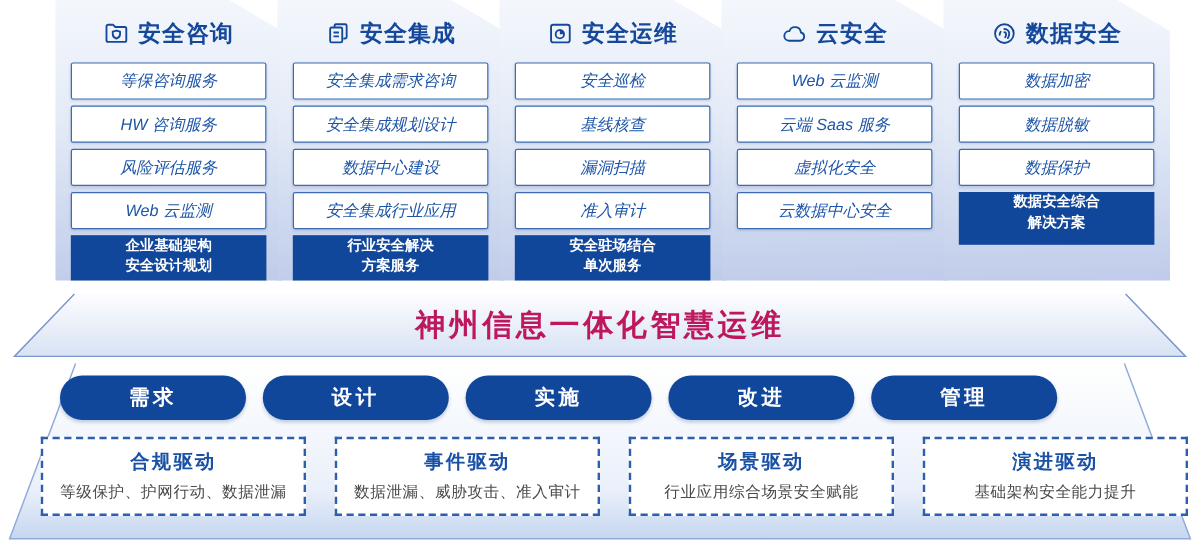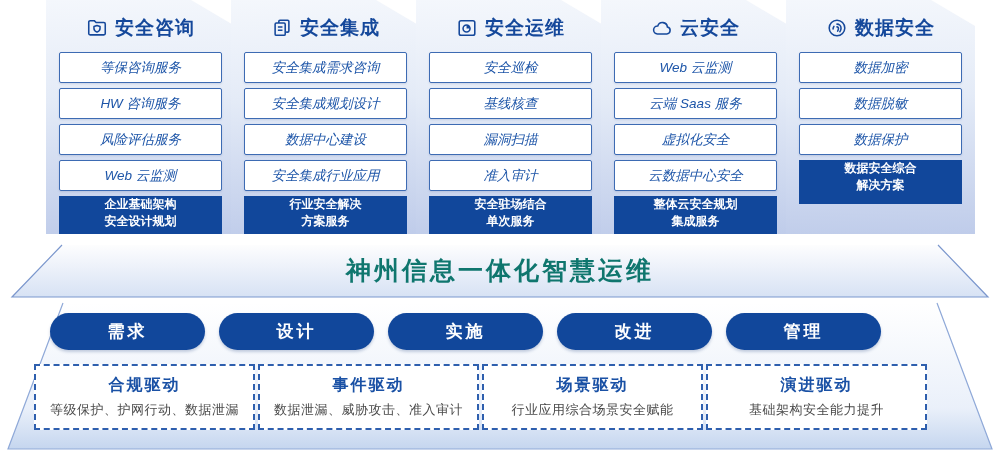--- a/index.html
+++ b/index.html
@@ -4,21 +4,21 @@
 <style>
   html,body{margin:0;padding:0;background:#ffffff;}
   body{width:1000px;height:458px;font-family:"Liberation Sans","DejaVu Sans",sans-serif;}
   .stage{position:relative;width:1000px;height:458px;overflow:hidden;background:#ffffff;}
 
   
   .bg-svg{position:absolute;left:0;top:0;z-index:0;}
 
   
   .banner-title{position:absolute;top:254px;left:0;width:100%;text-align:center;
-    font-size:25px;font-weight:bold;color:#0f766e;letter-spacing:3px;z-index:2;}
+    font-size:25px;font-weight:bold;color:#be185d;letter-spacing:3px;z-index:2;}
 
   
   .panel{position:absolute;top:0;width:189px;height:234px;z-index:3;box-sizing:border-box;
     background:linear-gradient(178deg,#f4f7fc 0%,#e4ebf7 42%,#bfccea 100%);
     clip-path:polygon(0 0,145px 0,100% 26px,100% 100%,0 100%);
     filter:drop-shadow(5px 4px 5px rgba(96,116,164,0.40));}
   .panel-header{display:flex;align-items:center;justify-content:center;gap:7px;margin-top:15px;height:25px;}
   .panel-title{font-size:19px;font-weight:bold;color:#15489b;letter-spacing:1px;}
   .icon{display:inline-flex;width:22px;height:22px;}
   .icon svg{width:22px;height:22px;}
@@ -29,21 +29,21 @@
   .highlight{margin:3px 13px 0 13px;height:44px;background:#11479b;color:#ffffff;font-weight:bold;
     font-size:12px;line-height:1.45;display:flex;flex-direction:column;align-items:center;justify-content:flex-start;}
 
   
   .pills{position:absolute;top:313px;left:50px;display:flex;gap:14px;z-index:3;}
   .pill{width:155px;height:37px;background:#11479b;border-radius:19px;color:#ffffff;font-weight:bold;
     font-size:17px;letter-spacing:3px;display:flex;align-items:center;justify-content:center;
     box-shadow:0 2px 3px rgba(40,70,130,0.25);}
 
   
-  .drivers{position:absolute;top:364px;left:34px;display:flex;gap:3px;z-index:3;}
+  .drivers{position:absolute;top:364px;left:34px;display:flex;gap:24px;z-index:3;}
   .driver{box-sizing:border-box;width:221px;height:66px;background:#ffffff;border:2px dashed #2e5fae;
     display:flex;flex-direction:column;align-items:center;justify-content:center;gap:5px;}
   .driver-title{font-size:16px;font-weight:bold;color:#1a51a5;letter-spacing:2px;}
   .driver-desc{font-size:13px;color:#4a4a4a;letter-spacing:0.5px;white-space:nowrap;}
 </style>
 </head>
 <body>
 
 <div class="stage">
 
@@ -141,24 +141,20 @@
         </svg>
       </span>
       <span class="panel-title">云安全</span>
     </div>
     <div class="items">
       <div class="item">Web 云监测</div>
       <div class="item">云端 Saas 服务</div>
       <div class="item">虚拟化安全</div>
       <div class="item">云数据中心安全</div>
     </div>
-    <div class="highlight">
-      <div>整体云安全规划</div>
-      <div>集成服务</div>
-    </div>
   </section>
 
   <section class="panel" style="left:786px">
     <div class="panel-header">
       <span class="icon">
         <svg viewBox="0 0 24 24" fill="none" stroke="#15489b" stroke-width="1.7" stroke-linecap="round">
           <circle cx="12" cy="12" r="8.5"></circle>
           <path d="M12 7.8a4.4 4.4 0 0 1 4.4 4.4c0 1.5-.4 2.8-1.3 3.9"></path>
           <path d="M12 10.8a1.6 1.6 0 0 1 1.6 1.6c0 1.1-.3 2.1-.9 3"></path>
           <path d="M8.6 10.3a4.4 4.4 0 0 0-.9 2.7"></path>

